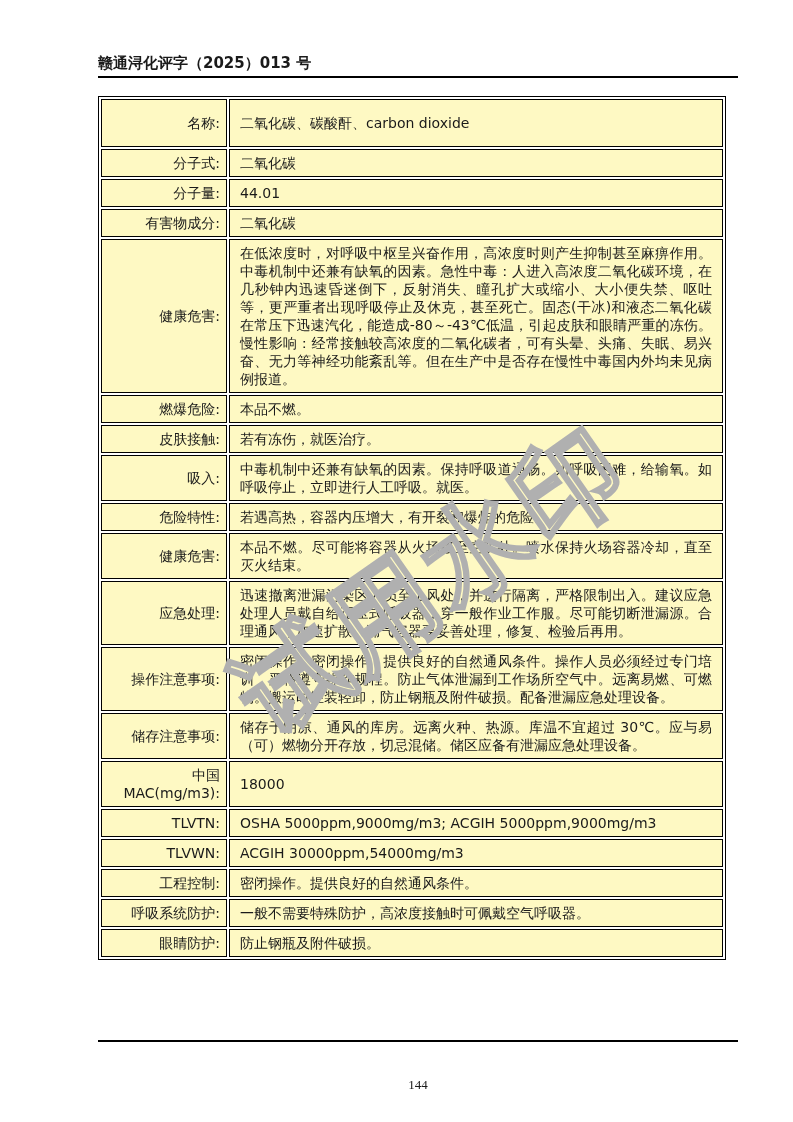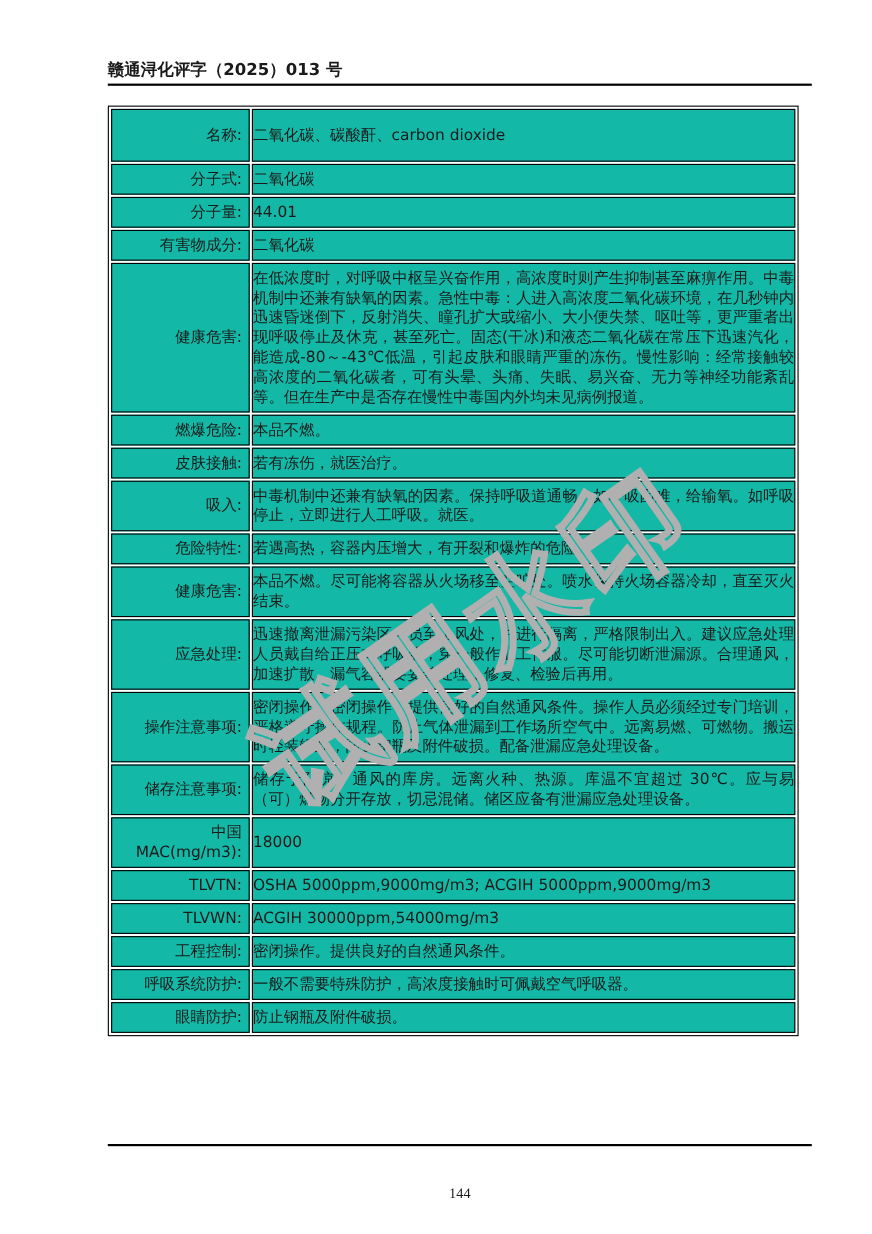--- a/index.html
+++ b/index.html
@@ -42,30 +42,30 @@
     border: 1.5px solid #000;
     background: #ffffff;
   }
   table.msds col.c-label { width: 126px; }
   table.msds td {
     border: 1.5px solid #000;
     box-sizing: border-box;
     font-size: 14px;
     line-height: 18px;
     vertical-align: middle;
-    background: #14b8a6;
+    background: #fef9c3;
   }
   td.label-cell {
     text-align: right;
     padding: 4px 6px;
     white-space: pre-line;
   }
   td.value-cell {
     text-align: justify;
-    padding: 4px 0;
+    padding: 4px 10px;
   }
   tr.row-tall td { height: 48px; }
 
   
   .watermark {
     position: absolute;
     left: 200px;
     top: 508px;
     width: 460px;
     height: 115px;

